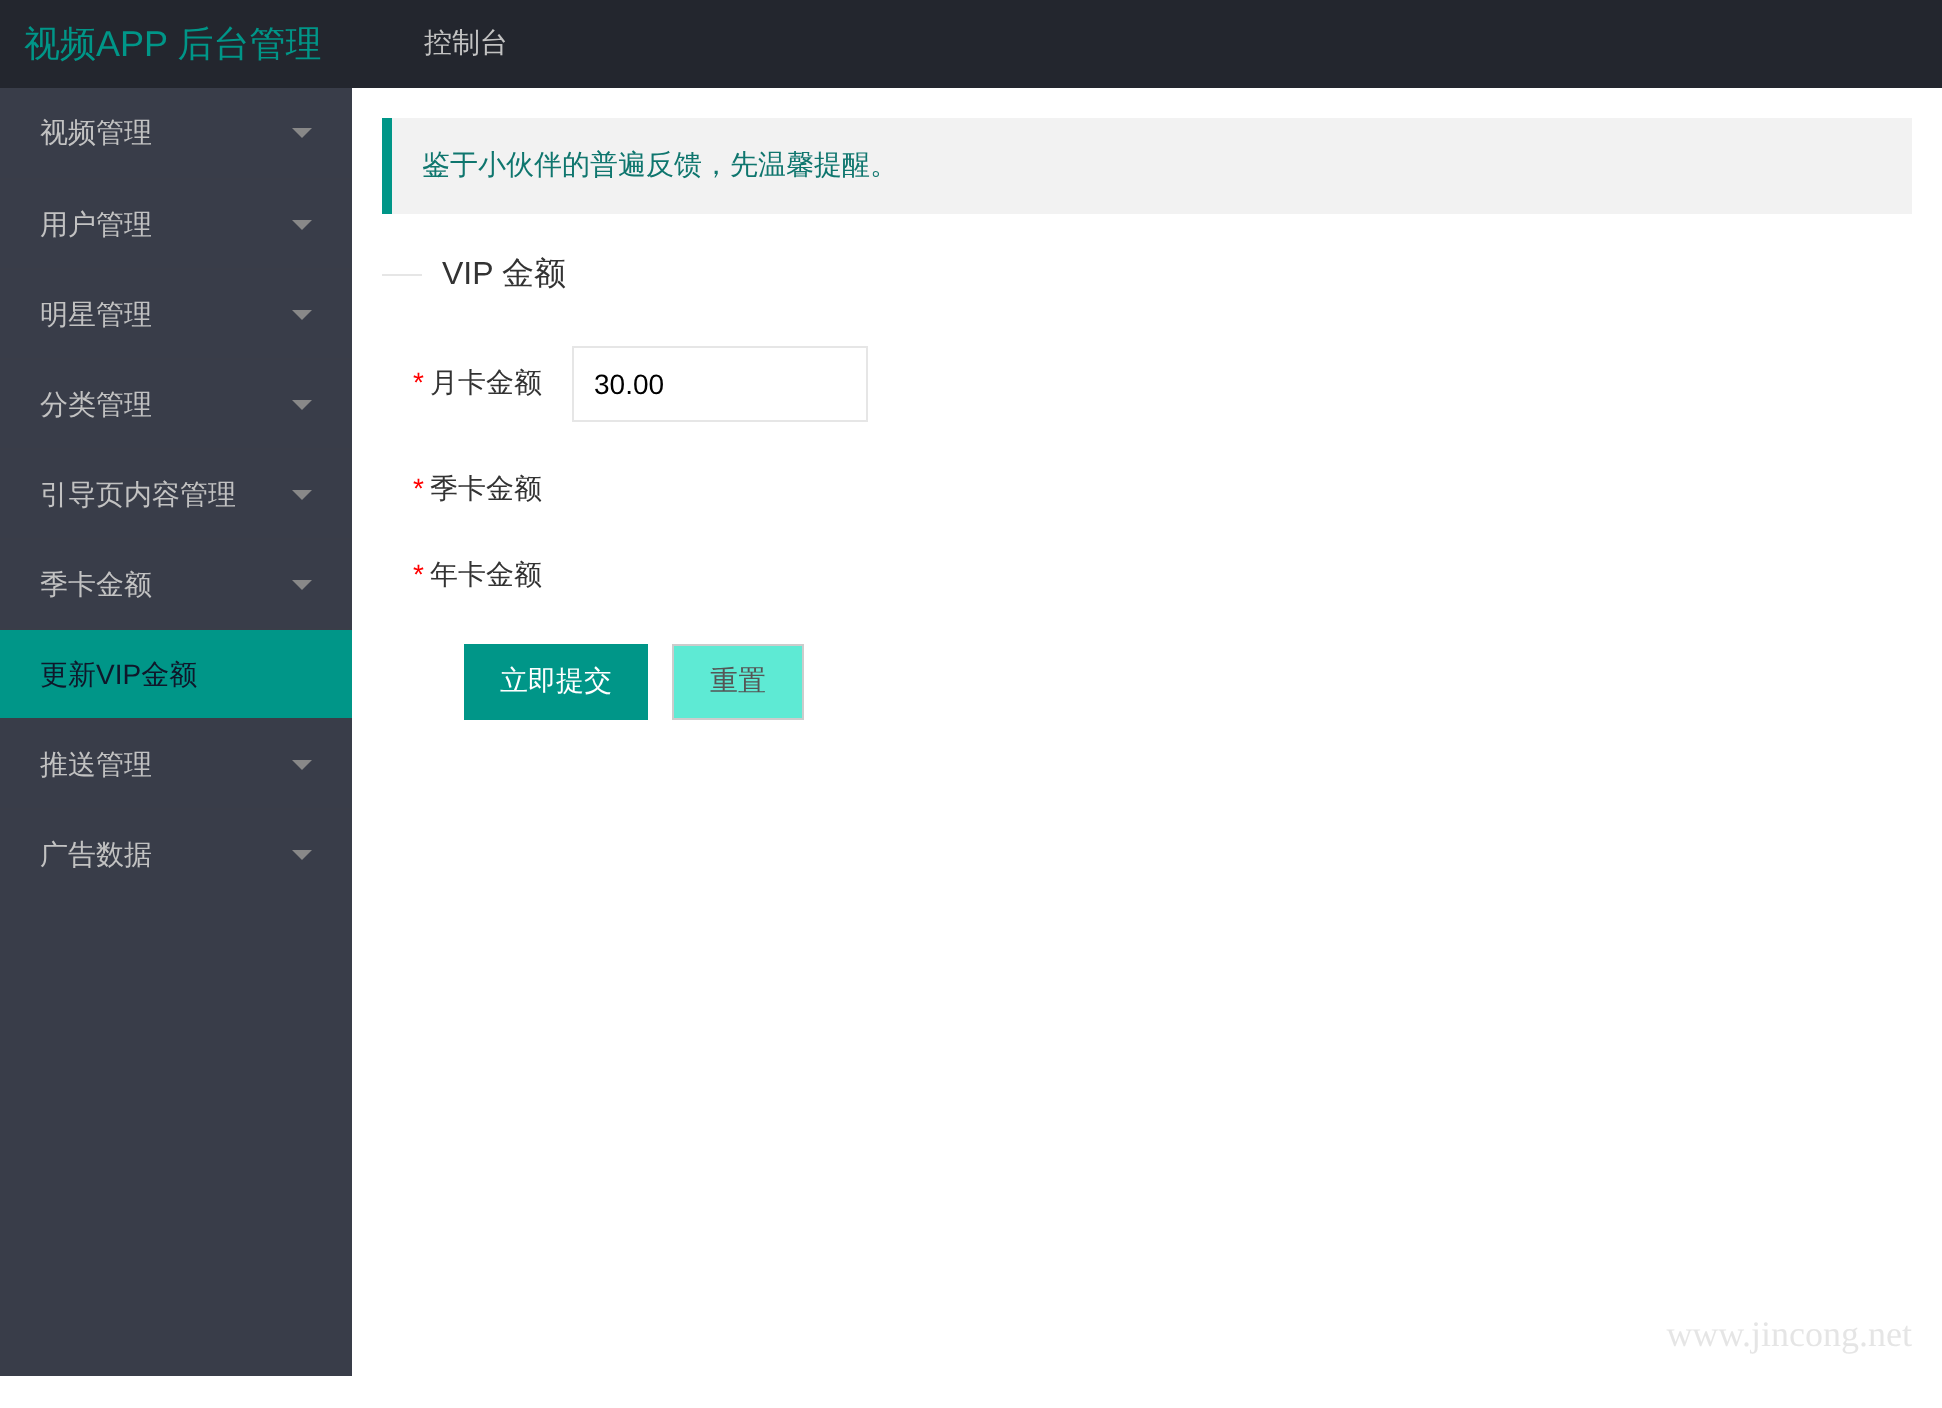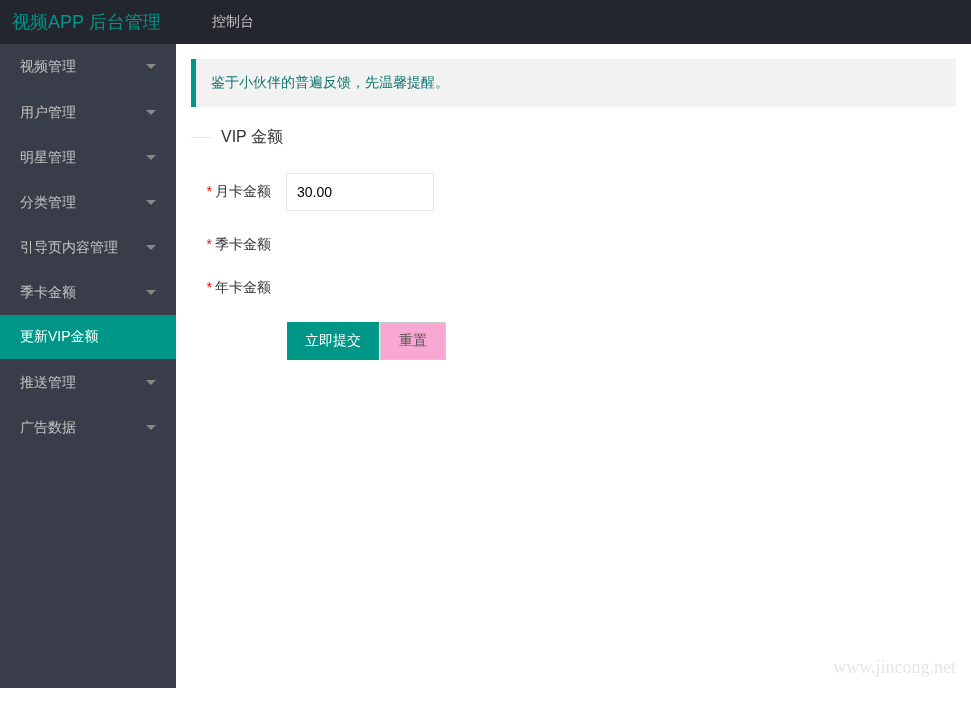--- a/index.html
+++ b/index.html
@@ -42,22 +42,21 @@
       cursor: pointer;
       display: flex;
       justify-content: space-between;
       align-items: center;
       border-top: 1px solid #3a3d48;
     }
     .sidebar-item:first-child { border-top: none; }
     .sidebar-item.sub {
       padding-left: 20px;
       background: #009688;
-      color: #ffffff;
-      align-items: flex-end;
+      color: #0f172a;
     }
     .caret-down {
       width: 0; height: 0;
       border-left: 5px solid transparent;
       border-right: 5px solid transparent;
       border-top: 5px solid #888;
     }
     .caret-up {
       width: 0; height: 0;
       border-left: 5px solid transparent;
@@ -122,37 +121,37 @@
       width: 148px;
       height: 38px;
       border: 1px solid #e6e6e6;
       padding: 0 10px;
       font-size: 14px;
       color: #000000;
       outline: none;
     }
     
     .form-buttons {
-      margin-left: 96px;
-      display: flex;
-      gap: 1px;
+      margin-left: 41px;
+      display: flex;
+      gap: 12px;
     }
     .btn {
       height: 38px;
       padding: 0 18px;
       border: none;
       cursor: pointer;
       font-size: 14px;
     }
     .btn-primary {
       background: #009688;
       color: #fff;
     }
     .btn-default {
-      background: #f9a8d4;
+      background: #5eead4;
       color: #555;
       border: 1px solid #ccc;
     }
     
     .watermark {
       position: absolute;
       bottom: 10px;
       right: 15px;
       color: #ccc;
       font-size: 18px;

